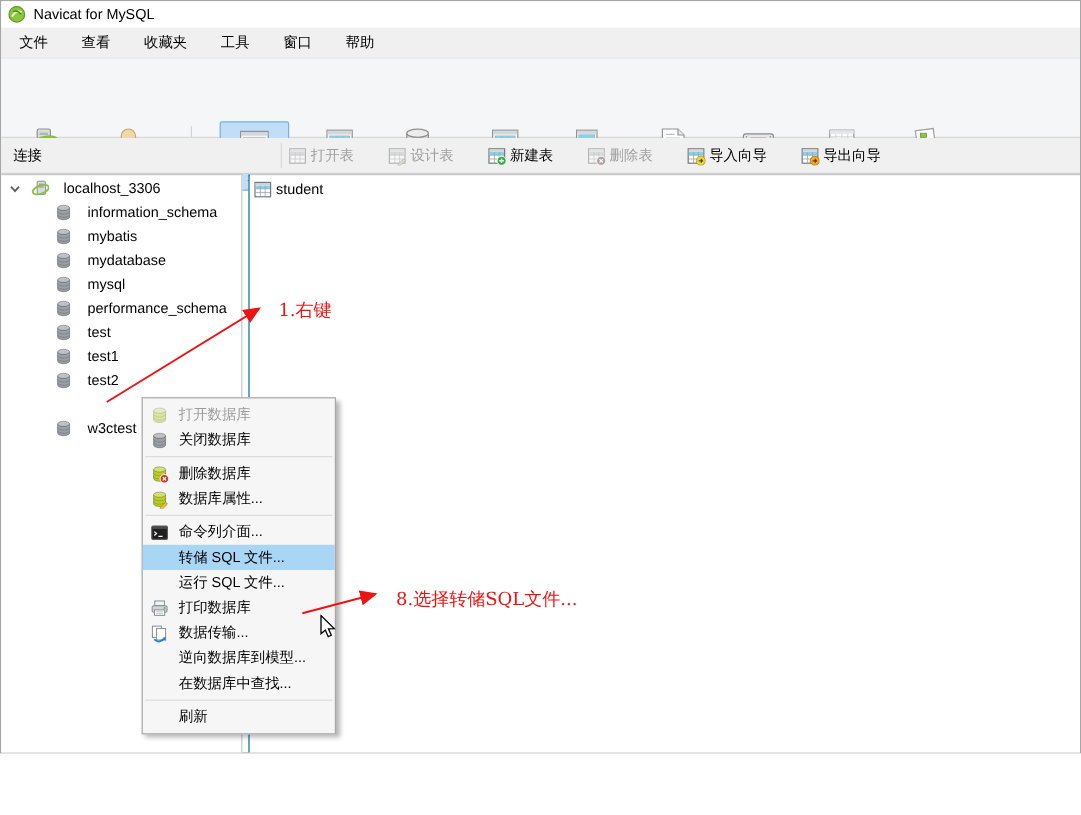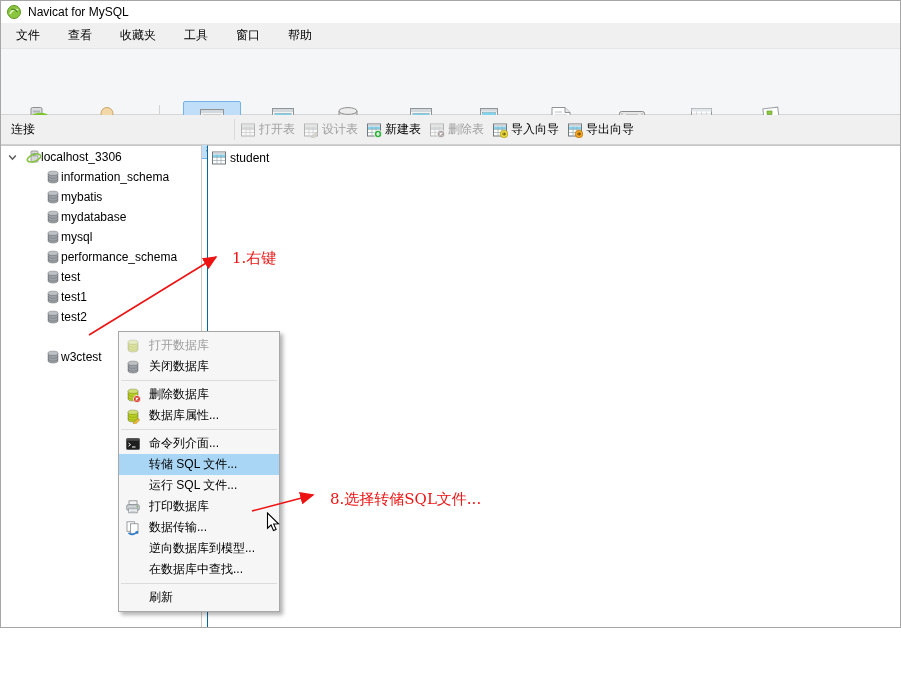--- a/index.html
+++ b/index.html
@@ -19,33 +19,33 @@
   .tb-btn{position:absolute;top:52px;width:58px;height:58px;text-align:center;border:1px solid transparent;border-radius:2px;box-sizing:border-box;}
   .tb-btn svg{width:32px;height:32px;margin-top:2px;}
   .tb-btn .tlabel{display:block;line-height:14px;margin-top:2px;}
   .tb-btn.selected{background:#c0def7;border-color:#74b2e8;}
   .tb-sep{position:absolute;left:158px;top:56px;width:1px;height:50px;background:#d4d4d4;}
   
   .strip{position:absolute;left:0;top:114px;width:100%;height:30px;background:#f0f0f0;
          border-bottom:1px solid #d0d0d0;box-sizing:border-box;}
   .strip .ph-title{position:absolute;left:10px;top:0;line-height:29px;}
   .strip .ph-div{position:absolute;left:233px;top:4px;width:1px;height:21px;background:#dadada;}
-  .ph-buttons{position:absolute;left:239px;top:0;height:29px;display:flex;align-items:center;gap:8px;}
+  .ph-buttons{position:absolute;left:239px;top:0;height:29px;display:flex;align-items:center;gap:28px;}
   .ph-btn{display:flex;align-items:center;gap:3px;cursor:default;}
   .ph-btn .i16{width:16px;height:16px;}
   .ph-btn.dis{color:#9f9f9f;}
   .ph-btn.dis .i16{filter:grayscale(.9) opacity(.5);}
   
   .sidebar{position:absolute;left:0;top:144px;width:201px;height:535px;background:#fff;
            border-top:1px solid #c8c8c8;border-right:1px solid #c8c8c8;box-sizing:border-box;}
   .mainpanel{position:absolute;left:206px;top:144px;width:695px;height:535px;background:#fff;
            border-top:1px solid #c8c8c8;border-left:1px solid #0369a1;box-sizing:border-box;}
   .trow{position:absolute;left:0;width:100%;height:20px;display:flex;align-items:center;box-sizing:border-box;}
   .trow .i16{width:16px;height:16px;flex:0 0 16px;}
-  .trow .tl{margin-left:0;white-space:nowrap;}
+  .trow .tl{margin-left:12px;white-space:nowrap;}
   .trow.selected{background:#cde8ff;}
   .chev{position:absolute;width:11px;height:11px;top:5px;}
   .ind{display:inline-block;height:1px;}
   .table-item{position:absolute;left:3px;top:2px;height:20px;display:flex;align-items:center;}
   .table-item .i16{width:16px;height:16px;}
   .table-item .tl{margin-left:3px;}
   
   .ctx{position:absolute;left:117px;top:330px;width:162px;background:#f6f6f6;
        border:1px solid #a8a8a8;box-shadow:3px 3px 4px rgba(0,0,0,.3);
        padding:3px 0;box-sizing:border-box;z-index:10;}

